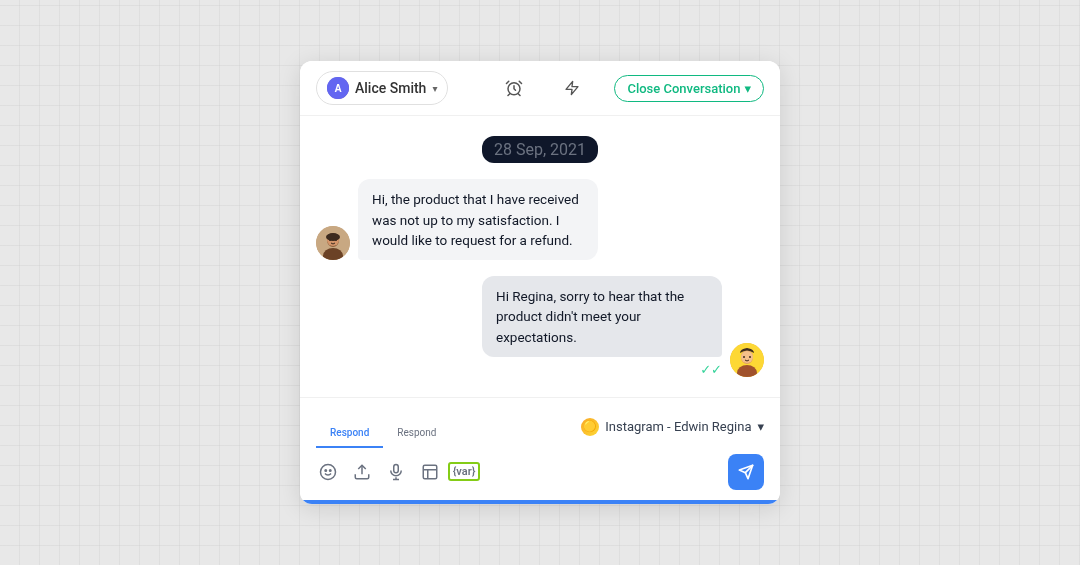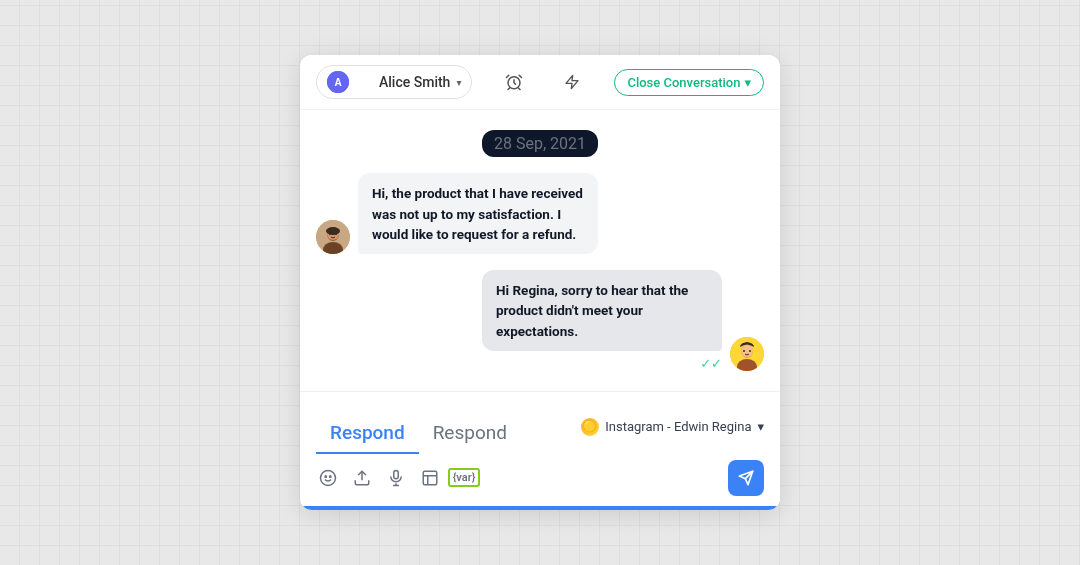--- a/index.html
+++ b/index.html
@@ -75,21 +75,20 @@
       justify-content: center;
       font-size: 10px;
       color: white;
       font-weight: 600;
     }
 
     .contact-name {
       font-size: 14px;
       font-weight: 500;
       color: #333;
-      margin-left: 24px;
     }
 
     .chevron-down {
       font-size: 10px;
       color: #666;
     }
 
     .header-right {
       display: flex;
       align-items: center;
@@ -187,21 +186,20 @@
       width: 34px;
       height: 34px;
     }
 
     .message-bubble {
       max-width: 240px;
       padding: 10px 14px;
       border-radius: 12px;
       font-size: 13.5px;
       line-height: 1.5;
-      font-weight: bold;
     }
 
     .message-bubble.incoming {
       background: #f3f4f6;
       color: #111827;
       border-bottom-left-radius: 4px;
     }
 
     .message-bubble.outgoing {
       background: #e5e7eb;
@@ -233,21 +231,21 @@
       padding: 8px 16px 0;
     }
 
     .tabs-left {
       display: flex;
       gap: 0;
     }
 
     .tab {
       padding: 8px 14px;
-      font-size: 19px;
+      font-size: 10px;
       cursor: pointer;
       color: #6b7280;
       border-bottom: 2px solid transparent;
       font-weight: 400;
       margin-top: 13px;
     }
 
     .tab.active {
       color: #3b82f6;
       border-bottom: 2px solid #3b82f6;

